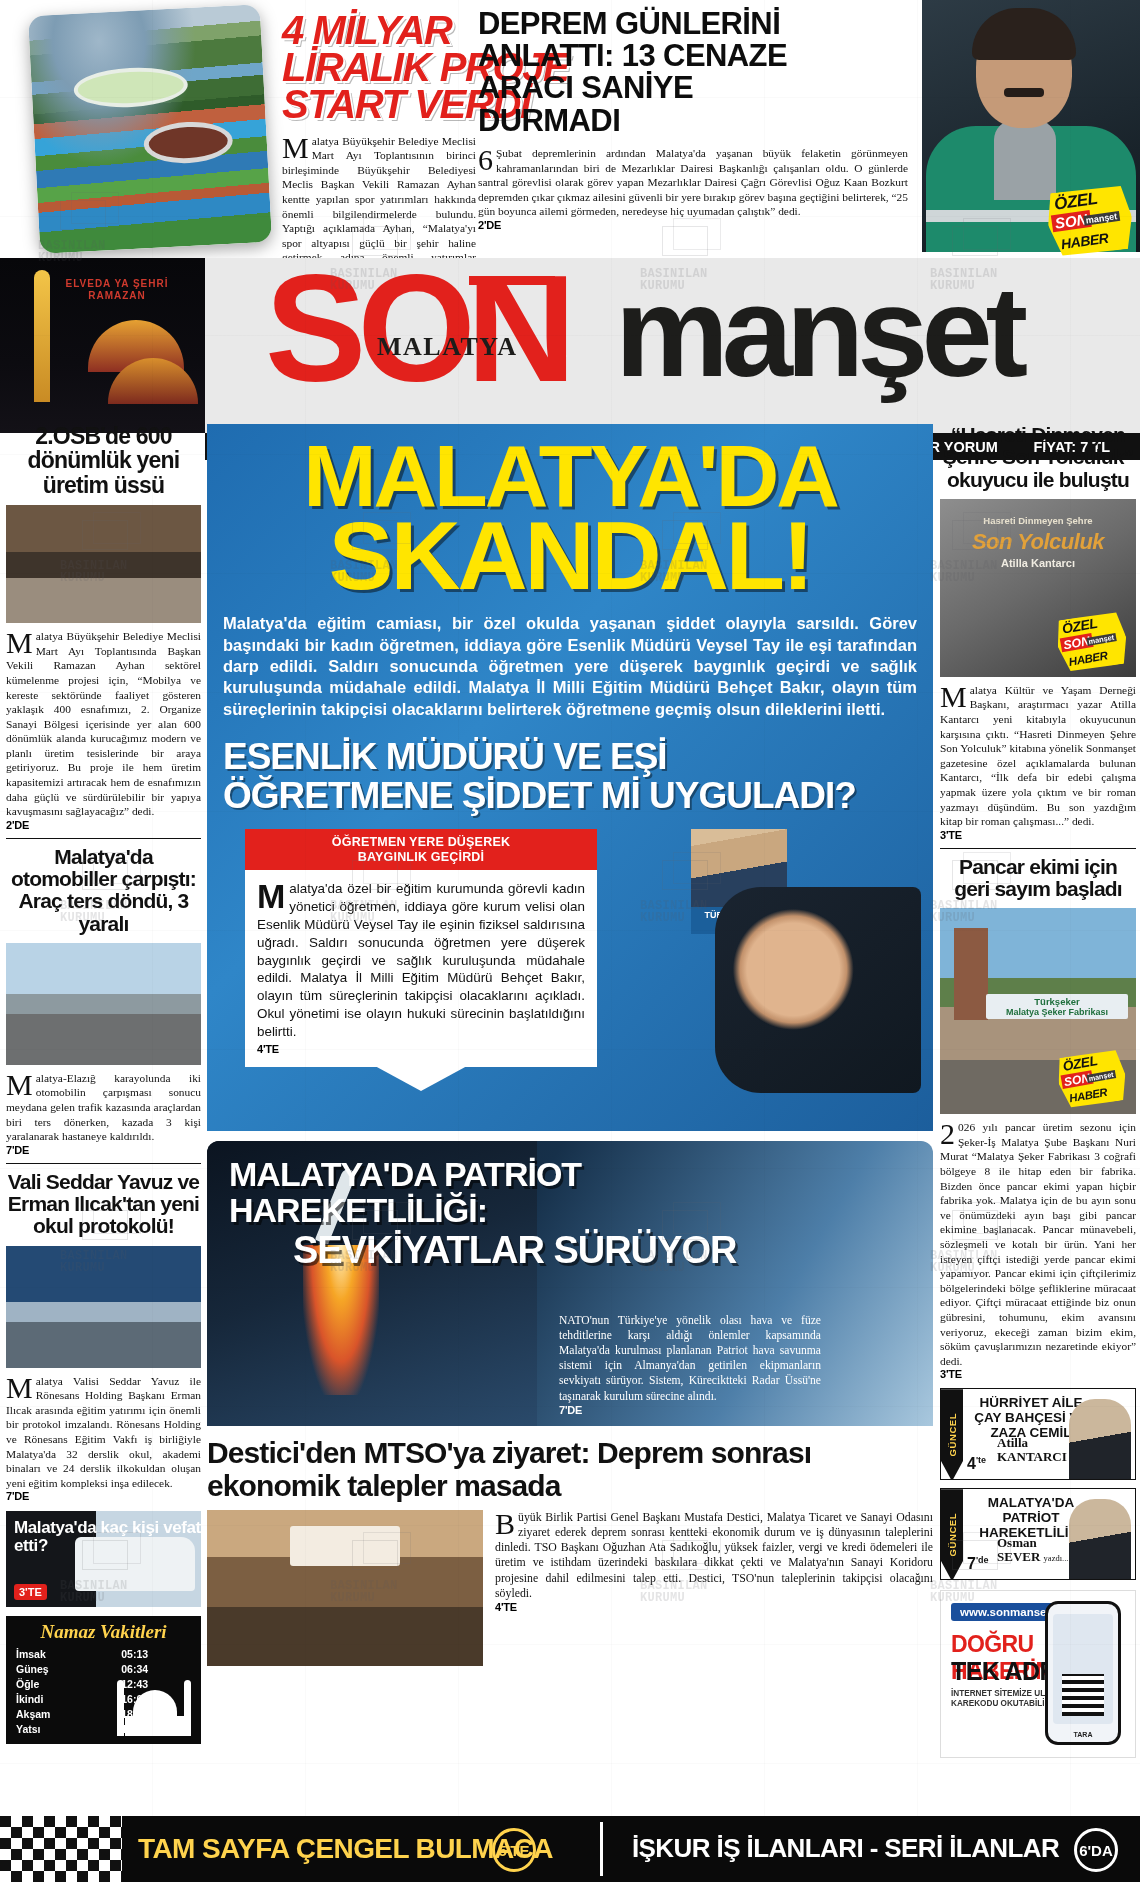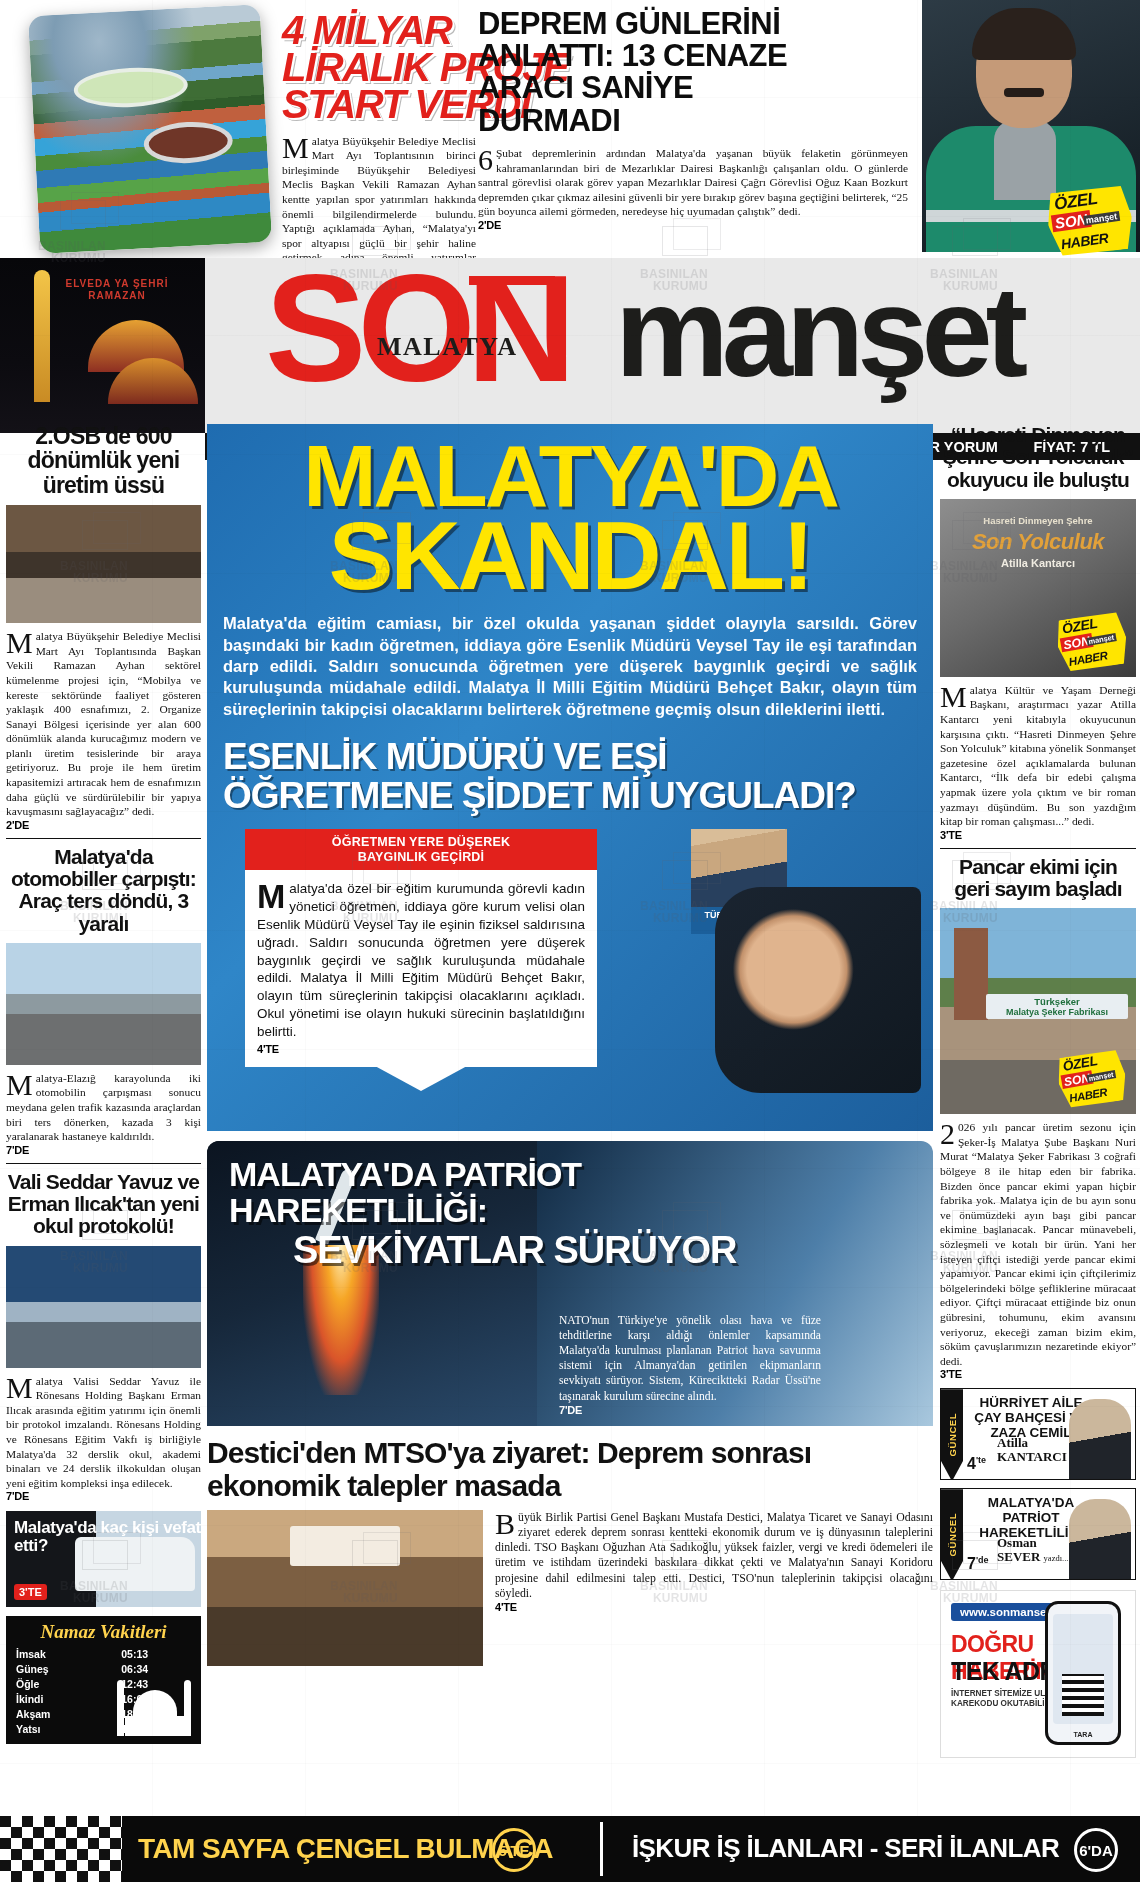--- a/index.html
+++ b/index.html
@@ -17,22 +17,22 @@
 
   
   .wmk{
     position:absolute; inset:0; pointer-events:none; z-index:40;
     background-image:
       repeating-linear-gradient(0deg, transparent 0 118px, rgba(0,0,0,0.018) 118px 119px),
       repeating-linear-gradient(90deg, transparent 0 152px, rgba(0,0,0,0.018) 152px 153px);
   }
   .wmtext{
     position:absolute; font-size:12px; font-weight:800; color:rgba(90,90,95,0.16);
-    line-height:1.02; letter-spacing:.3px; text-align:right; pointer-events:none; z-index:41;
-    font-family:Liberation Sans, sans-serif;
+    line-height:1.02; letter-spacing:.3px; text-align:left; pointer-events:none; z-index:41;
+    font-family:Liberation Mono, monospace;
   }
   .wmbox{
     position:absolute; width:46px;height:30px;border:1.3px solid rgba(100,100,105,0.16);
     pointer-events:none; z-index:41;
   }
   .wmbox:after{content:"";position:absolute;left:10px;top:-9px;width:46px;height:30px;border:1.3px solid rgba(100,100,105,0.13);}
 
   
   .top { position:absolute; left:0; top:0; width:1140px; height:258px; background:#fff; }
   .top-img {

